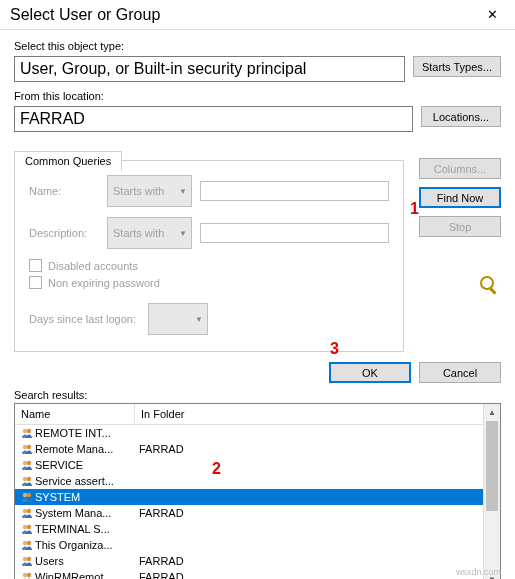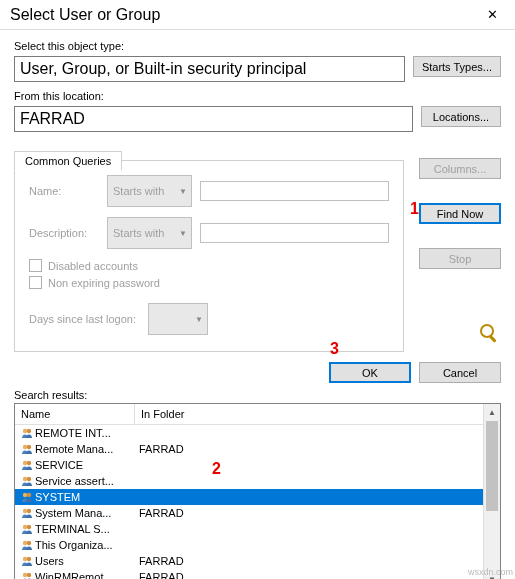--- a/index.html
+++ b/index.html
@@ -96,21 +96,21 @@
     .checkbox {
       width: 13px; height: 13px; border: 1px solid #b0b0b0; background: #fff;
     }
     .side-col {
       position: absolute;
       right: 14px;
       top: 158px;
       width: 82px;
       display: flex;
       flex-direction: column;
-      gap: 24px;
+      gap: 8px;
     }
     .arrow-num {
       position: absolute;
       color: #e60000;
       font-weight: bold;
       font-size: 16px;
       font-family: Arial, sans-serif;
     }
     .action-row {
       display: flex;
@@ -159,21 +159,21 @@
     .fld { flex: 1; padding-left: 4px; }
     .scrollbar {
       position: absolute; right: 0; top: 0; bottom: 0; width: 17px;
       background: #f0f0f0; border-left: 1px solid #ddd;
       display: flex; flex-direction: column;
     }
     .sb-btn { height: 17px; display: flex; align-items: center; justify-content: center; color: #606060; font-size: 8px; }
     .sb-track { flex: 1; position: relative; }
     .sb-thumb { position: absolute; left: 2px; right: 2px; top: 0; height: 90px; background: #c2c2c2; }
     .watermark {
-      position: absolute; right: 2px; bottom: 2px;
+      position: absolute; right: 14px; bottom: 2px;
       font-size: 9px; color: #bbb;
     }
     .magnify {
       width: 24px; height: 24px;
       align-self: flex-end;
       margin-top: 28px;
     }
     .group-icon svg { display: block; }
   </style>
 </head>

